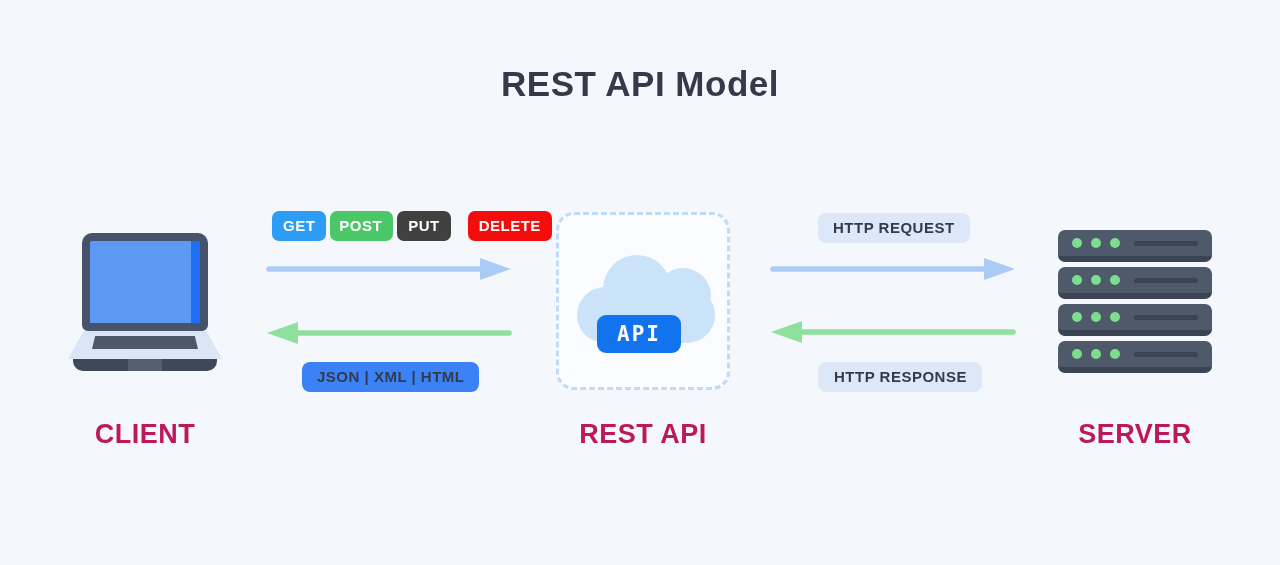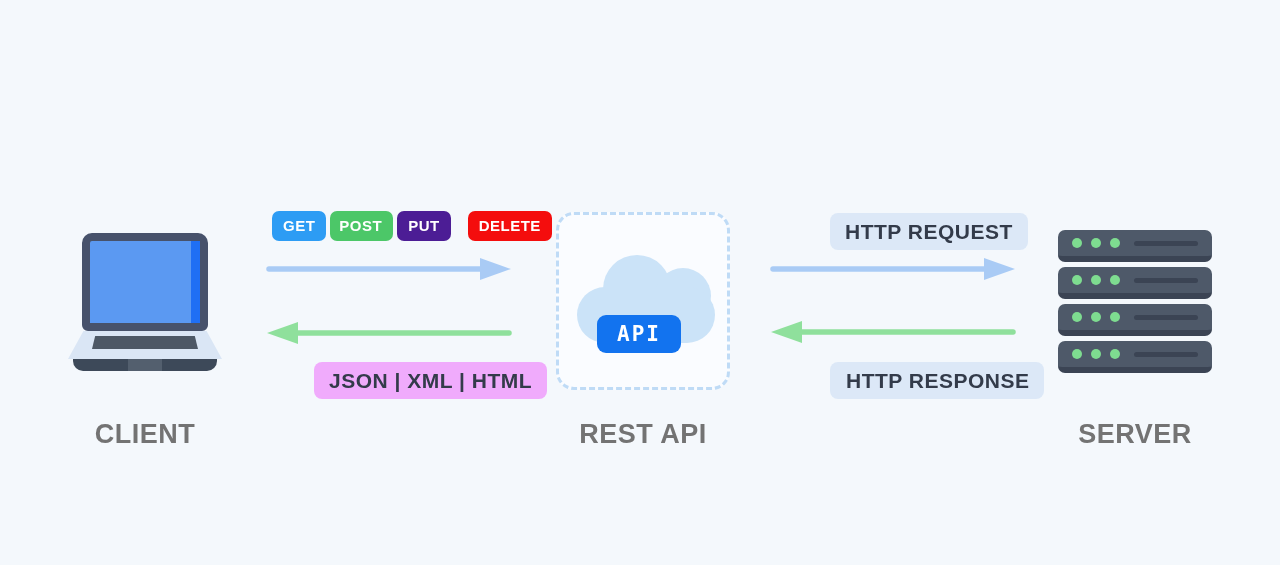--- a/index.html
+++ b/index.html
@@ -24,21 +24,21 @@
     color: #333B4A;
   }
 
   .node-label {
     position: absolute;
     top: 419px;
     text-align: center;
     font-size: 27px;
     font-weight: bold;
     letter-spacing: 0.5px;
-    color: #737373;
+    color: #be185d;
   }
   .label-client  { left: 68px;   width: 154px; }
   .label-restapi { left: 556px;  width: 174px; }
   .label-server  { left: 1058px; width: 154px; }
 
   
   .laptop { position: absolute; left: 68px; top: 231px; width: 154px; height: 140px; }
   .laptop-screen {
     position: absolute; left: 14px; top: 2px;
     width: 126px; height: 98px;
@@ -139,76 +139,76 @@
     font-weight: bold;
     letter-spacing: 0.5px;
     padding: 6px 11px;
     border-radius: 7px;
     line-height: 1.2;
   }
   .pill {
     position: absolute;
     background: #DCE8F7;
     color: #333B4A;
-    font-size: 21px;
+    font-size: 15px;
     font-weight: bold;
     letter-spacing: 0.5px;
     padding: 6px 15px;
     border-radius: 8px;
     line-height: 1.2;
     white-space: nowrap;
-    margin-left: 12px;
   }
   .pill-formats  { left: 302px; top: 362px; }
   .pill-request  { left: 818px; top: 213px; }
   .pill-response { left: 818px; top: 362px; padding-left: 16px; }
 
   .arrow { position: absolute; width: 246px; height: 26px; }
   .arrow-client-req  { left: 266px; top: 256px; }
   .arrow-client-resp { left: 266px; top: 320px; }
   .arrow-server-req  { left: 770px; top: 256px; }
   .arrow-server-resp { left: 770px; top: 319px; }
 </style>
 </head>
 <body>
 
 <div class="stage" style="background-color: rgb(244, 248, 252);">
 
+  <div class="diagram-title">REST API Model</div>
 
   <div class="laptop">
     <div class="laptop-screen">
       <div class="laptop-screen-strip"></div>
     </div>
     <div class="laptop-base">
       <div class="laptop-keys"></div>
     </div>
     <div class="laptop-bottom">
       <div class="laptop-bottom-notch"></div>
     </div>
   </div>
   <div class="node-label label-client">CLIENT</div>
 
   <div class="method-badges">
     <span class="badge" style="background-color: rgb(45, 156, 244);">GET</span>
     <span class="badge" style="background-color: rgb(76, 199, 104); padding-left: 9px;">POST</span>
-    <span class="badge" style="background-color: #4c1d95;">PUT</span>
+    <span class="badge" style="background-color: #404040;">PUT</span>
     <span class="badge" style="background-color: rgb(244, 13, 13); margin-left: 13px;">DELETE</span>
   </div>
 
   <svg class="arrow arrow-client-req" viewBox="0 0 246 26" style="color: rgb(169, 203, 245);">
     <line x1="3" y1="13" x2="217" y2="13" stroke="currentColor" stroke-width="5.5" stroke-linecap="round"></line>
     <polygon points="214,2 245,13 214,24" fill="currentColor"></polygon>
   </svg>
 
   <svg class="arrow arrow-client-resp" viewBox="0 0 246 26" style="color: rgb(143, 224, 156);">
     <line x1="30" y1="13" x2="243" y2="13" stroke="currentColor" stroke-width="5.5" stroke-linecap="round"></line>
     <polygon points="32,2 1,13 32,24" fill="currentColor"></polygon>
   </svg>
 
-  <div class="pill pill-formats" style="background-color: #f0abfc;">JSON | XML | HTML</div>
+  <div class="pill pill-formats" style="background-color: #3b82f6;">JSON | XML | HTML</div>
 
   <div class="api-box">
     <div class="cloud">
       <div class="cloud-part cloud-hump-big"></div>
       <div class="cloud-part cloud-hump-right"></div>
       <div class="cloud-part cloud-base"></div>
     </div>
     <div class="api-chip" style="background-color: rgb(18, 115, 239);">API</div>
   </div>
   <div class="node-label label-restapi">REST API</div>

